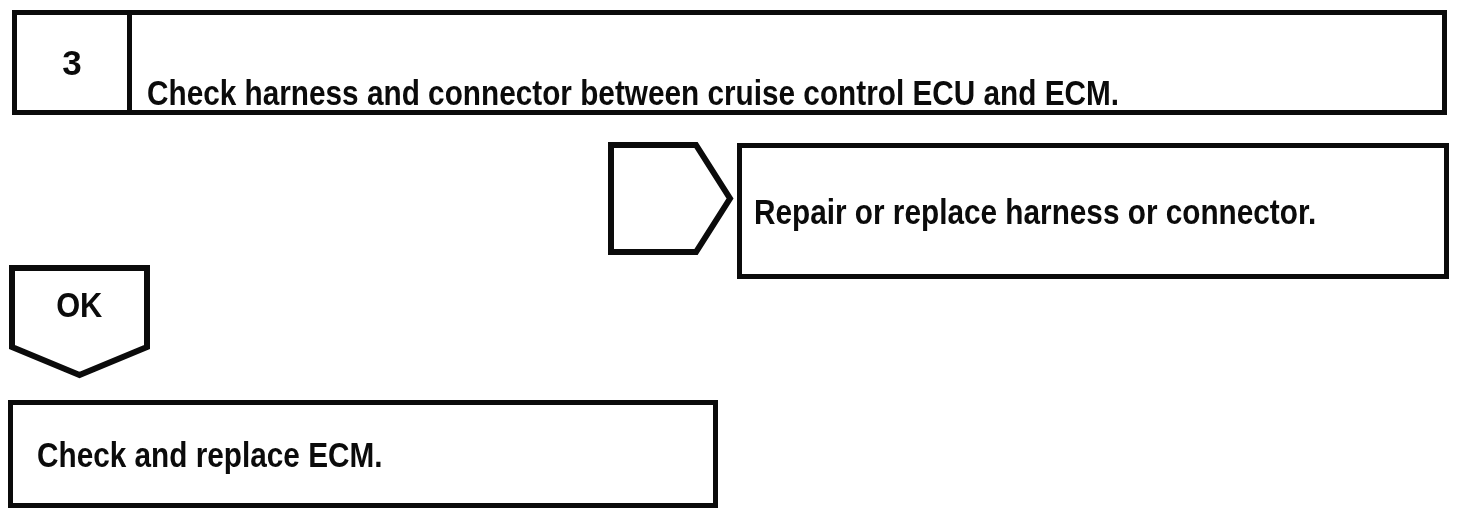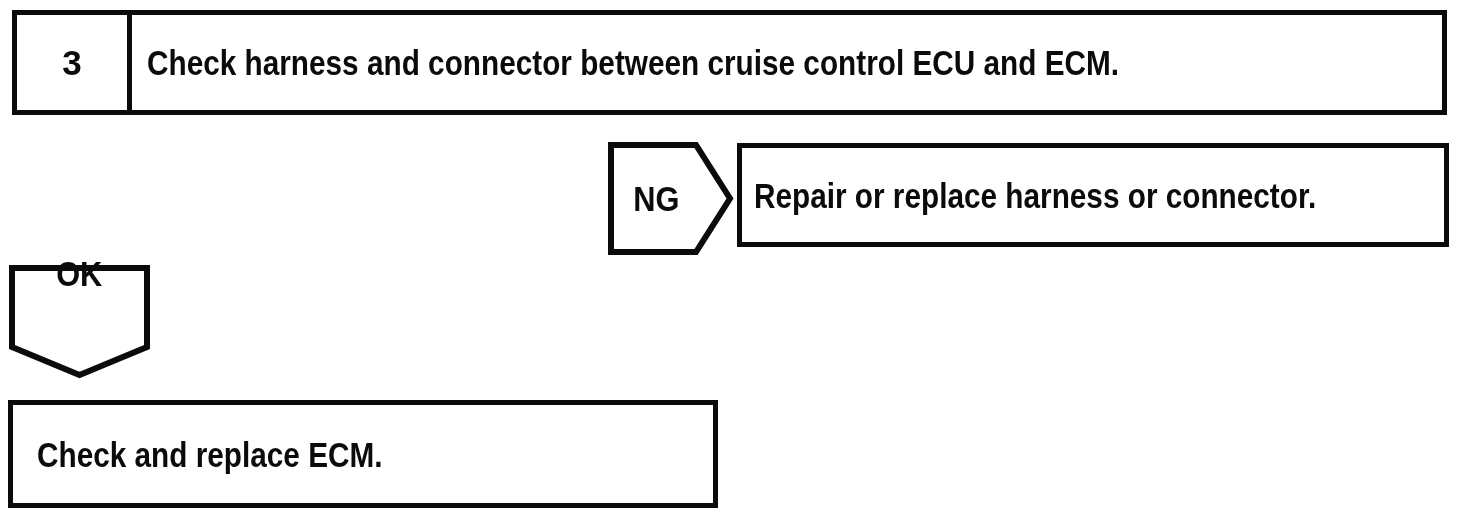--- a/index.html
+++ b/index.html
@@ -53,30 +53,30 @@
     border-right: 5px solid #0b0b0b;
     display: flex;
     align-items: center;
     justify-content: center;
     flex: none;
   }
   .step-title-cell {
     flex: 1;
     height: 100%;
     display: flex;
-    align-items: center;
+    align-items: flex-end;
     padding-left: 15px;
     overflow: hidden;
   }
   
   .repair-box {
     left: 737px;
     top: 143px;
     width: 712px;
-    height: 104px;
+    height: 136px;
     padding-left: 12px;
   }
   
   .result-box {
     left: 8px;
     top: 400px;
     width: 710px;
     height: 108px;
     padding-left: 24px;
   }
@@ -107,48 +107,45 @@
     top: 145px;
     width: 90px;
     height: 107px;
     display: flex;
     align-items: center;
     justify-content: center;
   }
   .ok-label-wrap {
     position: absolute;
     left: 12px;
-    top: 256px;
+    top: 264px;
     width: 135px;
     height: 80px;
     display: flex;
-    align-items: flex-start;
+    align-items: center;
     justify-content: center;
   }
 </style>
 </head>
 <body>
 
 <div class="page">
 
   <div class="box step-box">
     <div class="step-number-cell">
       <span class="txt">3</span>
     </div>
     <div class="step-title-cell">
       <span class="txt squeeze-l">Check harness and connector between cruise control ECU and ECM.</span>
     </div>
   </div>
 
   <svg class="ng-shape" viewBox="0 0 126 113" aria-hidden="true">
     <polygon class="shape-poly" points="3,3 88,3 122,56.5 88,110 3,110"></polygon>
   </svg>
-  <div class="ng-label-wrap">
-    <span class="txt squeeze-c">NG</span>
-  </div>
 
   <div class="box repair-box">
     <span class="txt squeeze-l">Repair or replace harness or connector.</span>
   </div>
 
   <svg class="ok-shape" viewBox="0 0 142 114" aria-hidden="true">
     <polygon class="shape-poly" points="3,3 138,3 138,82 70.5,110 3,82"></polygon>
   </svg>
   <div class="ok-label-wrap">
     <span class="txt squeeze-c">OK</span>

